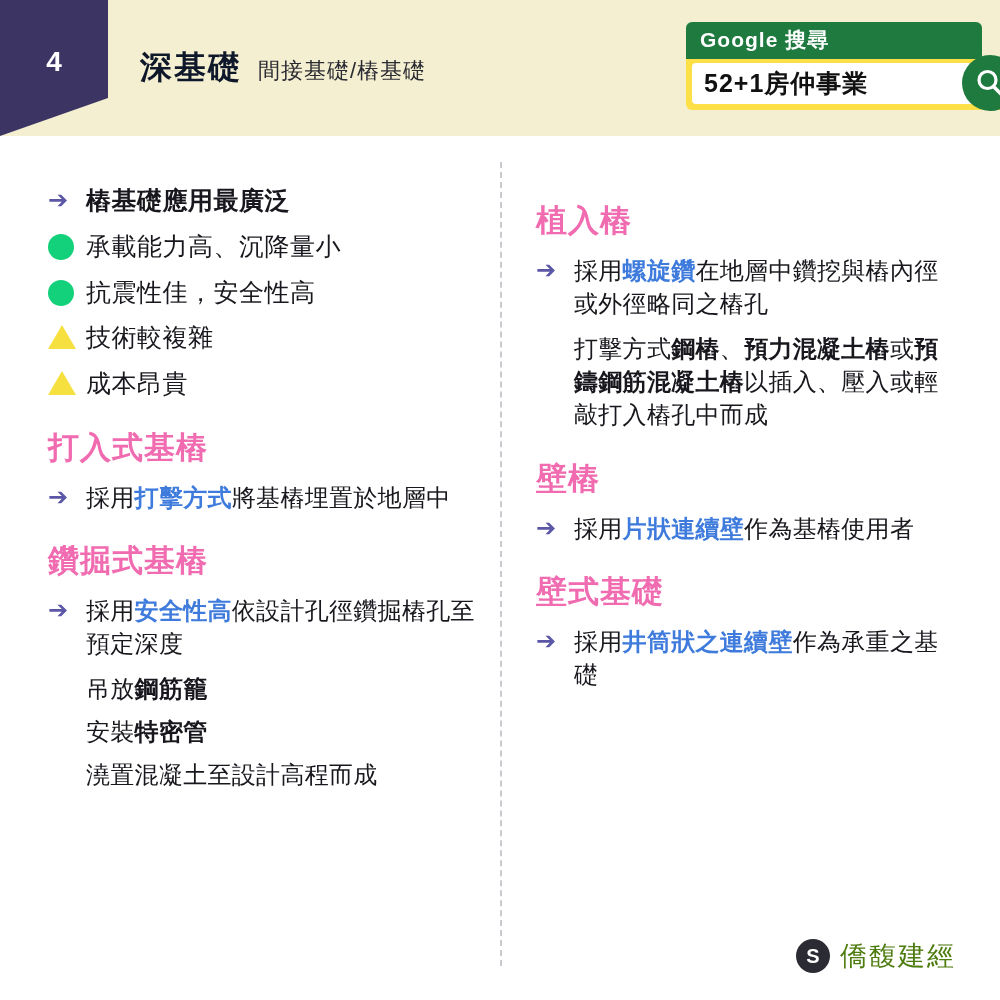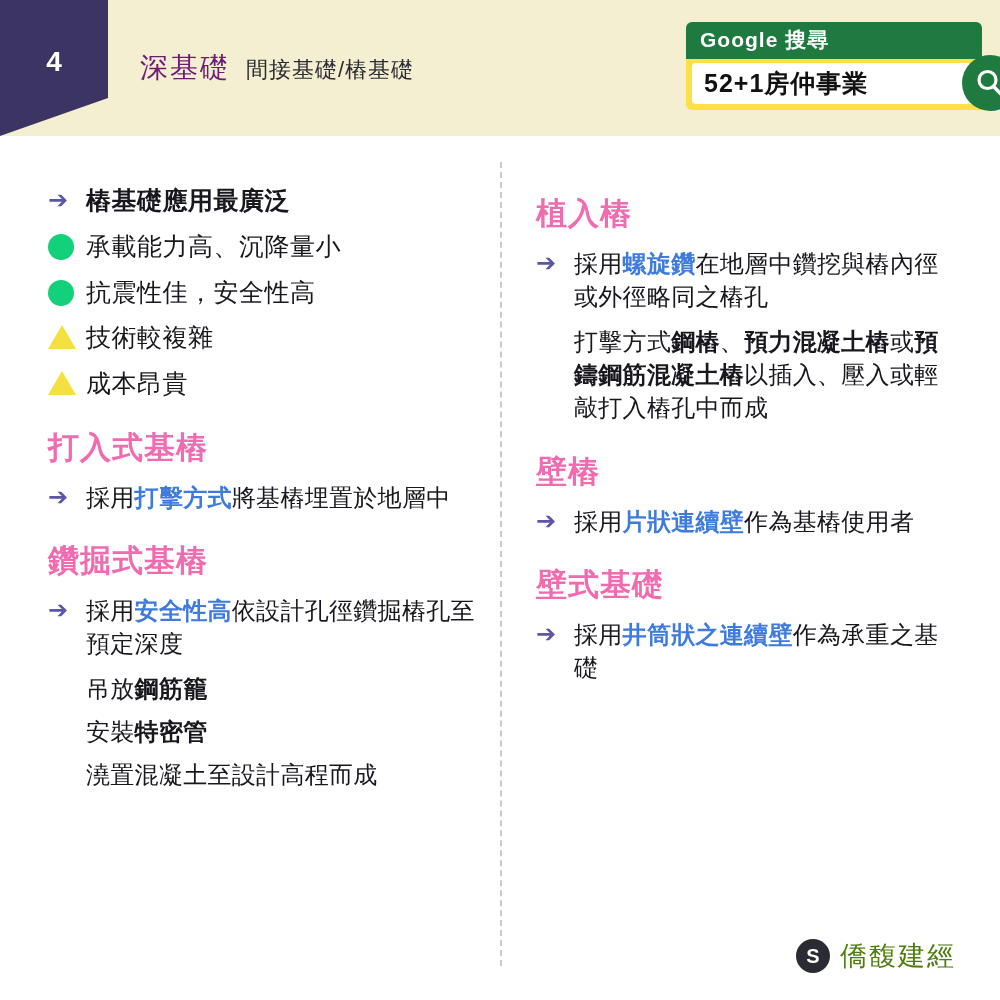--- a/index.html
+++ b/index.html
@@ -44,23 +44,23 @@
     font-size: 28px;
     font-weight: bold;
     line-height: 1;
   }
   .header-titles {
     display: flex;
     align-items: baseline;
     padding-left: 32px;
   }
   .header-title {
-    font-size: 28px;
-    font-weight: normal;
-    color: #701a75;
+    font-size: 32px;
+    font-weight: bold;
+    color: #0f172a;
     letter-spacing: 2px;
   }
   .header-subtitle {
     font-size: 22px;
     color: #2b2b33;
     margin-left: 16px;
     letter-spacing: 1px;
   }
 
   
@@ -180,21 +180,21 @@
   }
   .row-text.bold { font-weight: bold; }
 
   .section-title {
     font-size: 31px;
     font-weight: bold;
     color: #f06bb0;
     letter-spacing: 1px;
     margin: 26px 0 12px 0;
   }
-  .section-title.first { margin-top: 9px; }
+  .section-title.first { margin-top: 16px; }
 
   .para {
     font-size: 24px;
     line-height: 1.38;
     color: #17171d;
     letter-spacing: 0.3px;
   }
   .para-indent {
     margin-left: 38px;
     margin-bottom: 10px;

